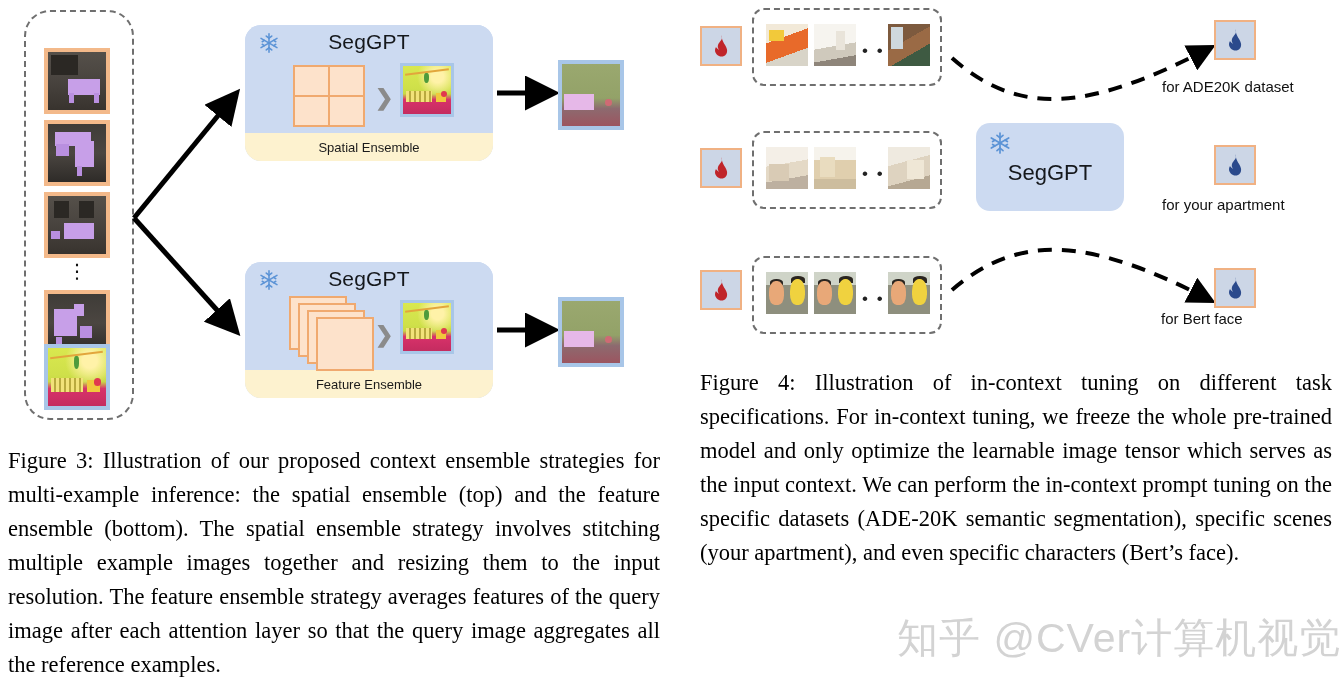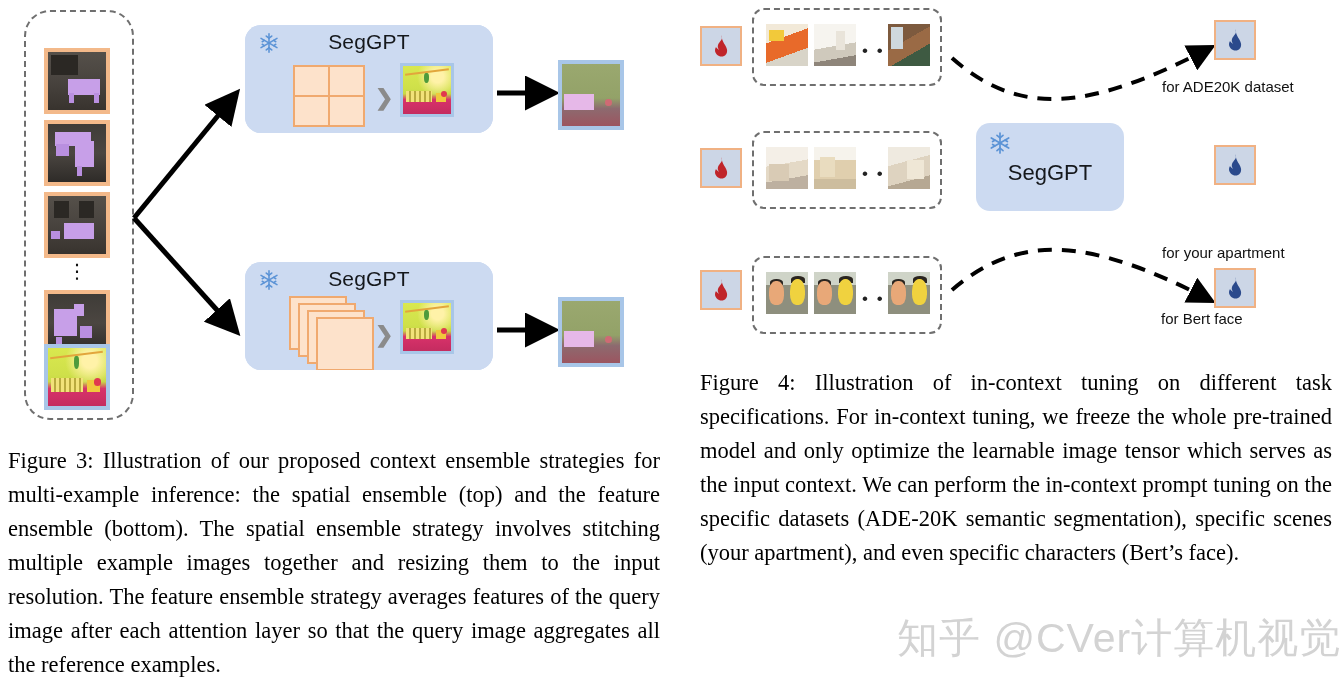--- a/index.html
+++ b/index.html
@@ -307,20 +307,21 @@
         <div class="miniimg" style="left:155px;top:38px;">
           <div class="nursery">
             <div class="garland"></div>
               <div class="plant"></div>
             <div class="crib"></div>
               <div class="toy"></div>
               <div class="ball"></div>
           </div>
         </div>
       </div>
+      <div class="foot">Spatial  Ensemble</div>
     </div>
 
     <div class="module" style="left:245px;top:262px;">
       <div class="body">
         <svg class="snow" viewBox="0 0 24 24">
           <g stroke="#5b93d6" stroke-width="1.7" stroke-linecap="round">
             <line x1="12" y1="2" x2="12" y2="22"></line>
             <line x1="3.3" y1="7" x2="20.7" y2="17"></line>
             <line x1="3.3" y1="17" x2="20.7" y2="7"></line>
             <line x1="9" y1="4.4" x2="12" y2="6.8"></line>
@@ -347,20 +348,21 @@
         <div class="miniimg" style="left:155px;top:38px;">
           <div class="nursery">
             <div class="garland"></div>
               <div class="plant"></div>
             <div class="crib"></div>
               <div class="toy"></div>
               <div class="ball"></div>
           </div>
         </div>
       </div>
+      <div class="foot">Feature Ensemble</div>
     </div>
 
     <div class="thumb query" style="left:558px;top:60px;width:66px;height:70px;">
       <div class="outimg">
           <div class="crib"></div>
           <div class="ball"></div>
         </div>
     </div>
     <div class="thumb query" style="left:558px;top:297px;width:66px;height:70px;">
       <div class="outimg">
@@ -441,21 +443,21 @@
         </g>
       </svg>
       <div class="t">SegGPT</div>
     </div>
 
     <div class="fire-box" style="left:524px;top:145px;">
       <svg width="20" height="24" viewBox="0 0 20 24">
         <path d="M10.5 1 C12.5 6 8 7.5 7 11 C6 14.5 8.5 16 8.5 16 C6.5 15.5 5 13 5 13 C3 16 4 20 8 22 C12.5 24 17 20.5 16 15.5 C15 10.5 11 9 10.5 1 Z" fill="#2b4a8c"></path>
       </svg>
     </div>
-    <div class="task-label" style="left:472px;top:196px;margin-top:48px;">for your apartment</div>
+    <div class="task-label" style="left:472px;top:196px;">for your apartment</div>
 
     <div class="fire-box" style="left:10px;top:270px;">
       <svg width="20" height="24" viewBox="0 0 20 24">
         <path d="M10.5 1 C12.5 6 8 7.5 7 11 C6 14.5 8.5 16 8.5 16 C6.5 15.5 5 13 5 13 C3 16 4 20 8 22 C12.5 24 17 20.5 16 15.5 C15 10.5 11 9 10.5 1 Z" fill="#c0252a"></path>
       </svg>
     </div>
     <div class="dash-group" style="left:62px;top:256px;width:190px;height:78px;"></div>
     <div class="ref" style="left:76px;top:272px;">
       <div class="sc muppet">
           <div class="hair1"></div>

